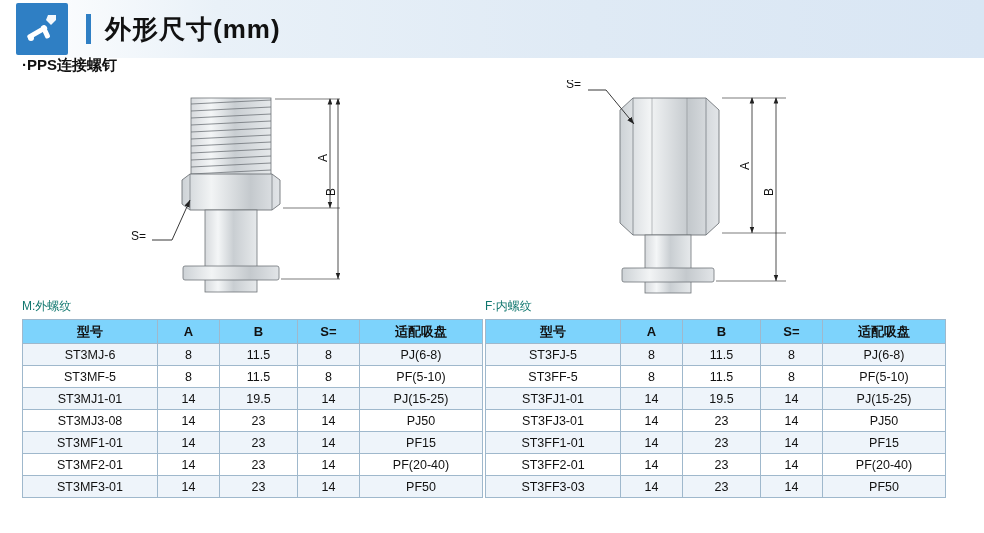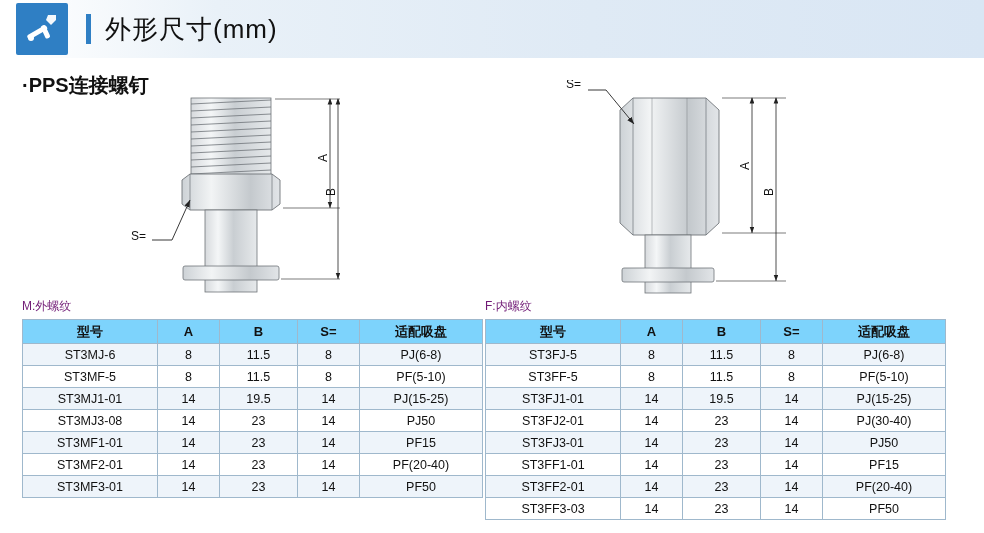--- a/index.html
+++ b/index.html
@@ -39,31 +39,31 @@
   .header-bar {
     width: 5px;
     height: 30px;
     background: #2f7fc4;
     margin-left: 18px;
     flex: none;
   }
   .header-title {
     margin-left: 14px;
     font-size: 26px;
-    font-weight: normal;
+    font-weight: bold;
     letter-spacing: 1px;
     color: #111;
   }
 
   
   .section-label {
     position: absolute;
     left: 22px;
-    top: 72px;
-    font-size: 20px;
+    top: 56px;
+    font-size: 15px;
     font-weight: bold;
     color: #111;
   }
 
   
   .drawing-area {
     position: absolute;
     left: 0;
     top: 80px;
     width: 984px;
@@ -71,21 +71,21 @@
   }
   .drawing-area svg { display: block; }
 
   
   .table-block { position: absolute; top: 298px; }
   .table-block.left { left: 22px; }
   .table-block.right { left: 485px; }
 
   .table-caption {
     font-size: 12px;
-    color: #701a75;
+    color: #0f766e;
     margin-bottom: 4px;
   }
 
   table.spec {
     border-collapse: collapse;
     width: 460px;
     table-layout: fixed;
   }
   table.spec th, table.spec td {
     border: 1px solid #9fb8cc;
@@ -330,27 +330,20 @@
         <td>PF(5-10)</td>
       </tr>
       <tr>
         <td>ST3FJ1-01</td>
         <td>14</td>
         <td>19.5</td>
         <td>14</td>
         <td>PJ(15-25)</td>
       </tr>
       <tr>
-        <td>ST3FJ2-01</td>
-        <td>14</td>
-        <td>23</td>
-        <td>14</td>
-        <td>PJ(30-40)</td>
-      </tr>
-      <tr>
         <td>ST3FJ3-01</td>
         <td>14</td>
         <td>23</td>
         <td>14</td>
         <td>PJ50</td>
       </tr>
       <tr>
         <td>ST3FF1-01</td>
         <td>14</td>
         <td>23</td>

